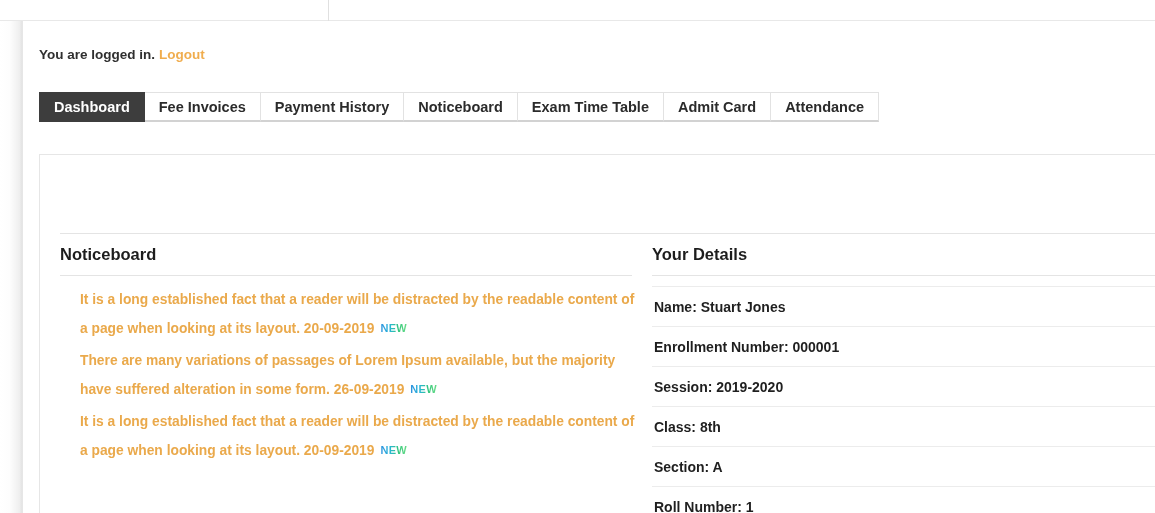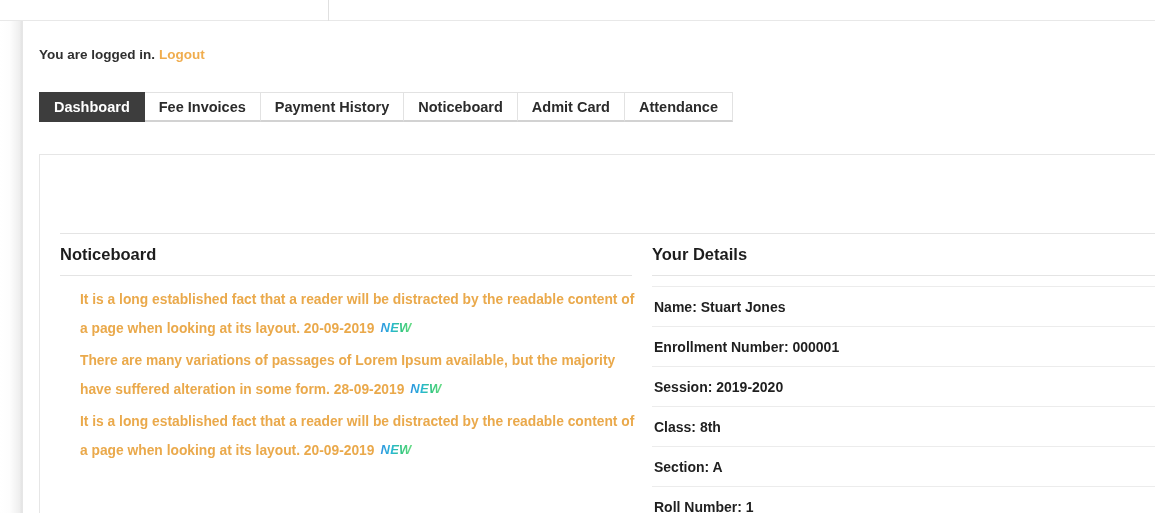--- a/index.html
+++ b/index.html
@@ -172,29 +172,28 @@
     font-size: 13.8px;
     font-weight: bold;
     color: #eaa94b;
     line-height: 28px;
     margin-bottom: 4px;
     max-width: 560px;
   }
   .notice-new {
     display: inline-block;
     margin-left: 6px;
-    font-size: 13px;
+    font-size: 11px;
     font-weight: bold;
     letter-spacing: 0.3px;
     vertical-align: 1px;
     background: linear-gradient(90deg, #2f8fe0 0%, #29b6d8 35%, #34c77b 70%, #6ddd8a 100%);
     -webkit-background-clip: text;
     background-clip: text;
     color: transparent;
-    font-style: italic;
     -webkit-text-fill-color: transparent;
   }
 
   
   #details-list {
     list-style: none;
     margin: 6px 0 0 0;
     padding: 0;
     border-top: 1px solid #ececec;
   }
@@ -226,36 +225,37 @@
 
     <div id="login-status">
       <span>You are logged in.</span><a class="logout-link" href="#">Logout</a>
     </div>
 
     <nav id="tabbar">
       <div class="tab active">Dashboard</div>
       <div class="tab">Fee Invoices</div>
       <div class="tab">Payment History</div>
       <div class="tab">Noticeboard</div>
+      <div class="tab">Exam Time Table</div>
       <div class="tab">Admit Card</div>
       <div class="tab">Attendance</div>
     </nav>
 
     <section id="main-card">
 
       <div id="title-rule"></div>
 
       <div id="columns">
 
         <div class="col" id="col-notice">
           <h2 class="section-title">Noticeboard</h2>
           <div class="section-rule"></div>
           <ul id="notice-list">
             <li><span>It is a long established fact that a reader will be distracted by the readable content of a page when looking at its layout. 20-09-2019</span><span class="notice-new">NEW</span></li>
-            <li><span>There are many variations of passages of Lorem Ipsum available, but the majority have suffered alteration in some form. 28-09-2019</span><span class="notice-new">NEW</span></li>
+            <li><span>There are many variations of passages of Lorem Ipsum available, but the majority have suffered alteration in some form. 26-09-2019</span><span class="notice-new">NEW</span></li>
             <li><span>It is a long established fact that a reader will be distracted by the readable content of a page when looking at its layout. 20-09-2019</span><span class="notice-new">NEW</span></li>
           </ul>
         </div>
 
         <div class="col" id="col-details">
           <h2 class="section-title">Your Details</h2>
           <div class="section-rule"></div>
           <ul id="details-list">
             <li>Name: Stuart Jones</li>
             <li>Enrollment Number: 000001</li>

